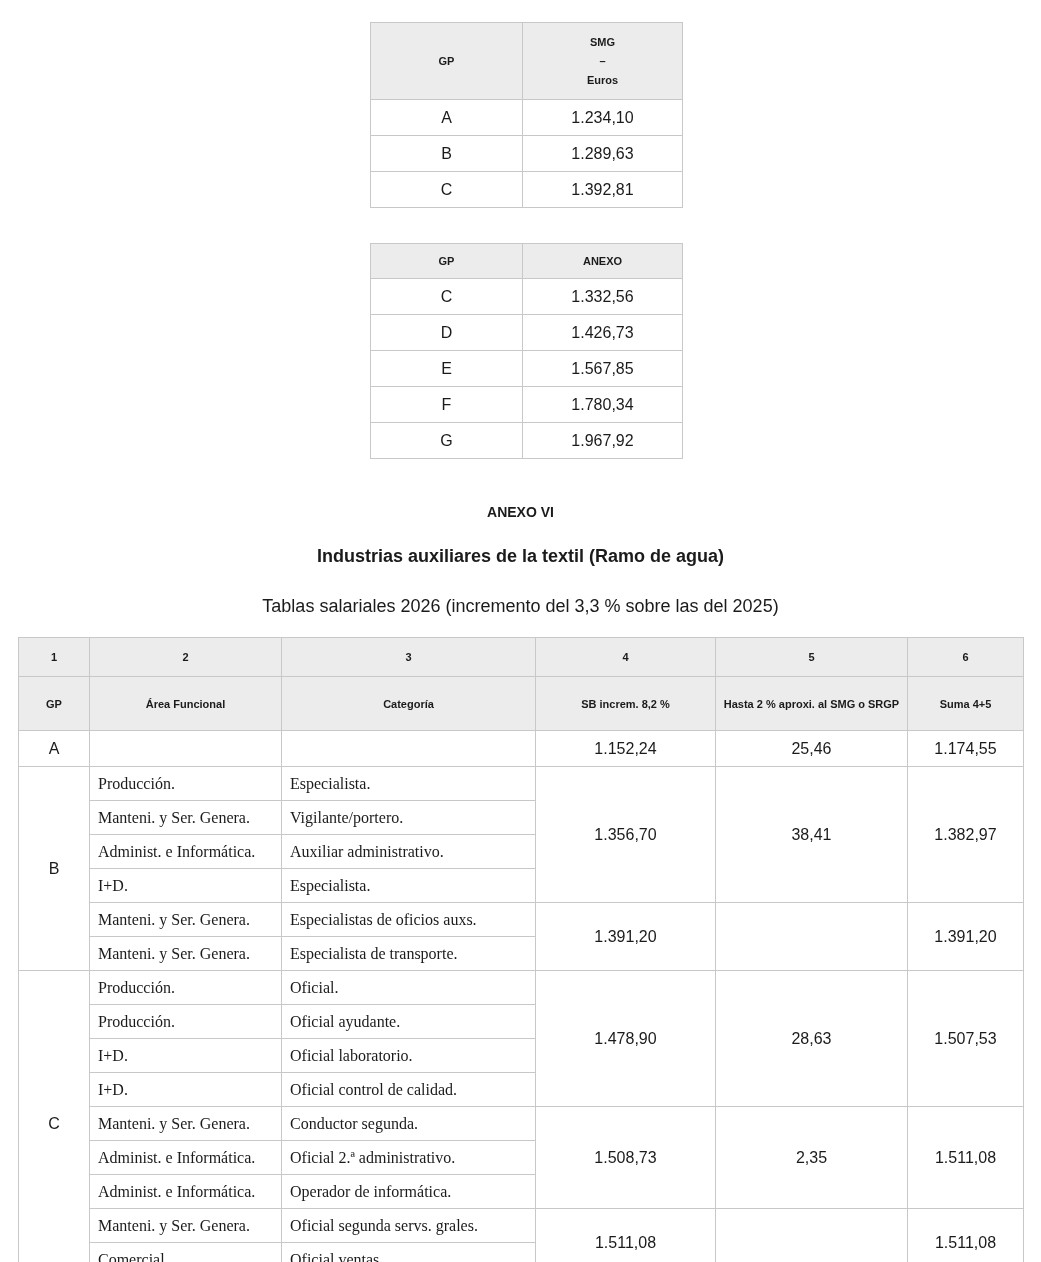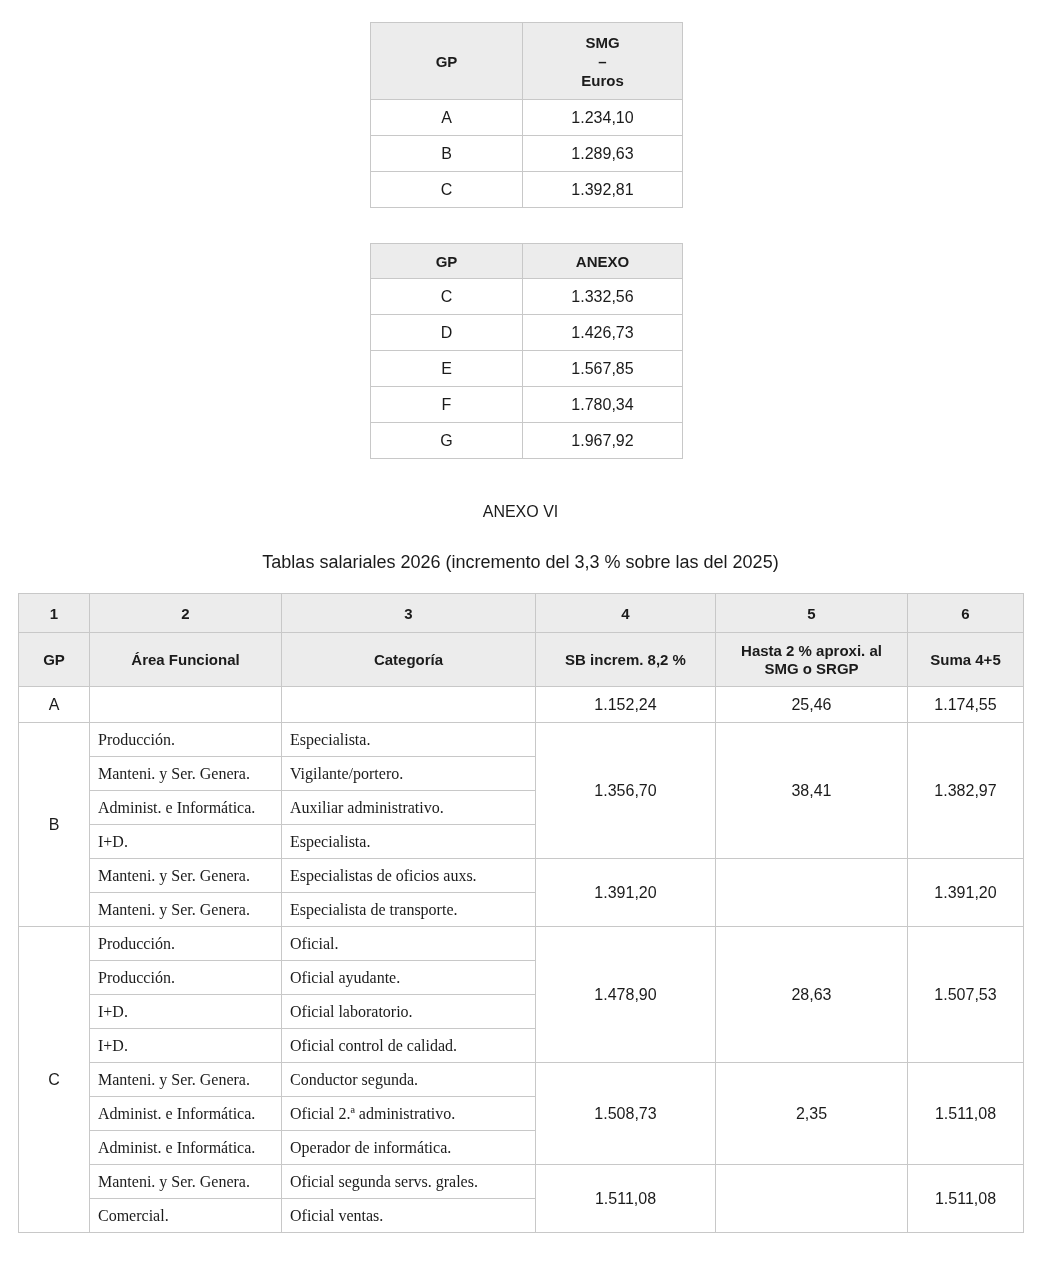--- a/index.html
+++ b/index.html
@@ -14,41 +14,41 @@
     height: 1262px;
     overflow: hidden;
   }
   .doc { padding-top: 22px; }
 
   table { border-collapse: collapse; table-layout: fixed; }
   th, td { border: 1px solid #c8c8c8; overflow: hidden; }
   th {
     background: #ececec;
     font-weight: bold;
-    font-size: 15px;
+    font-size: 11px;
     text-align: center;
     vertical-align: middle;
   }
   td { vertical-align: middle; }
 
   
   .mini { margin-left: 370px; width: 312px; }
   .mini .col-gp  { width: 152px; }
   .mini .col-val { width: 160px; }
   .mini td { height: 33px; text-align: center; font-size: 16px; }
   .mini tr.tall th { height: 74px; }
   .mini tr.single th { height: 32px; }
   .hline { display: block; line-height: 19px; }
 
   
   .h-anexo {
     margin: 43px 0 0 0;
     text-align: center;
-    font-size: 16px;
-    font-weight: normal;
+    font-size: 14px;
+    font-weight: bold;
     line-height: 20px;
   }
   .h-title {
     margin: 24px 0 0 0;
     text-align: center;
     font-size: 18px;
     font-weight: bold;
     line-height: 20px;
   }
   .h-sub {
@@ -134,20 +134,21 @@
       <td>1.780,34</td>
     </tr>
     <tr>
       <td>G</td>
       <td>1.967,92</td>
     </tr>
   </tbody>
     </table>
 
   <div class="h-anexo">ANEXO VI</div>
+  <div class="h-title">Industrias auxiliares de la textil (Ramo de agua)</div>
   <div class="h-sub">Tablas salariales 2026 (incremento del 3,3 % sobre las del 2025)</div>
 
   <table class="main">
     <colgroup>
       <col class="col-1">
         <col class="col-2">
         <col class="col-3">
       <col class="col-4">
         <col class="col-5">
         <col class="col-6">

